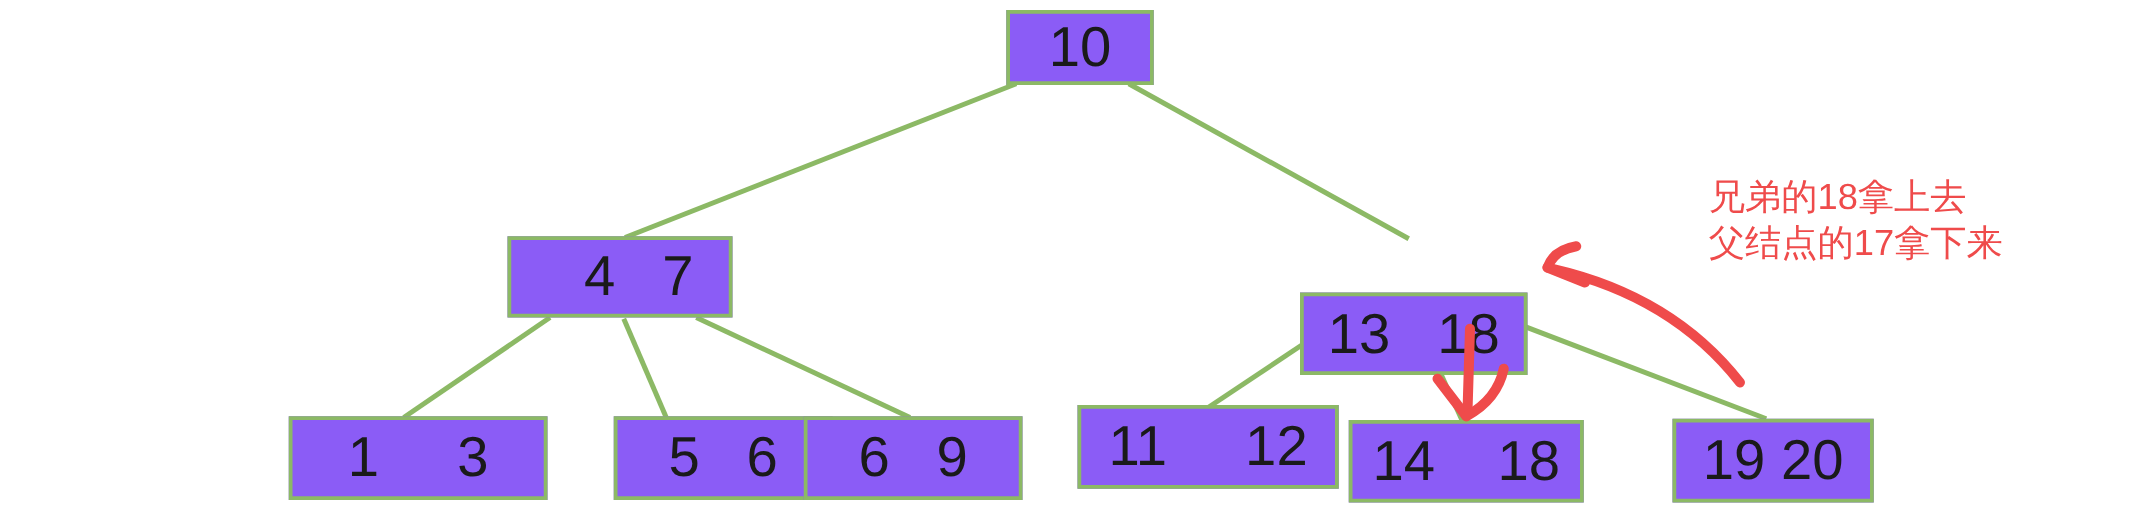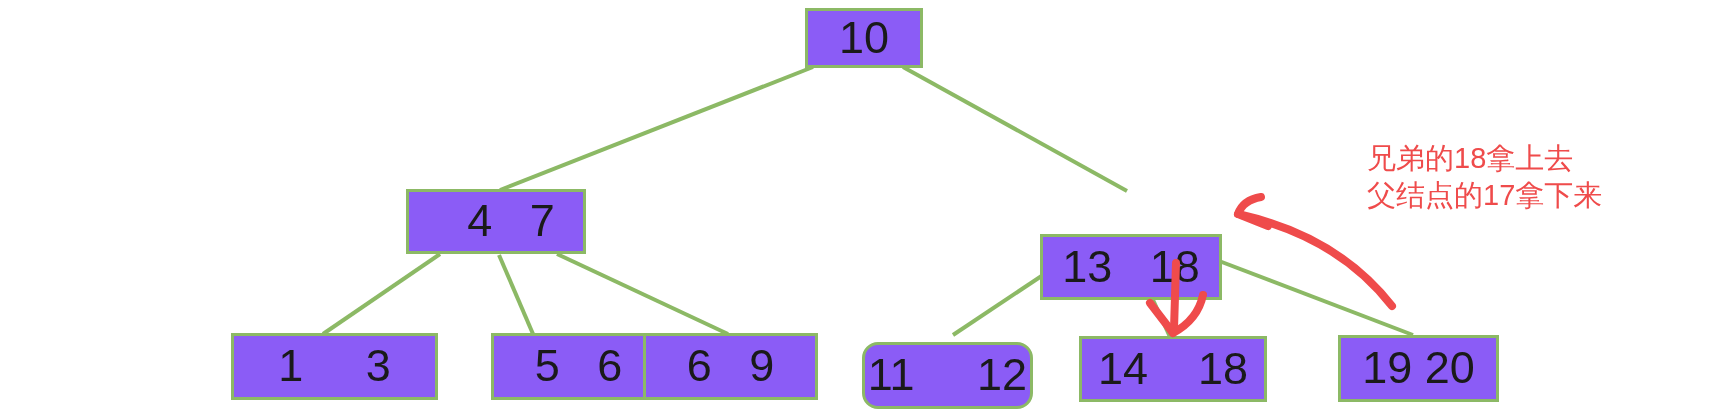--- a/index.html
+++ b/index.html
@@ -96,21 +96,21 @@
   </div>
 
   <div class="tree-node" style="left:446px; top:333px; width:175px; height:67px;margin-left:45px;">
     <span class="node-label">5   6</span>
   </div>
 
   <div class="tree-node" style="left:643px; top:333px; width:175px; height:67px;">
     <span class="node-label">6   9</span>
   </div>
 
-  <div class="tree-node" style="left:862px; top:342px; width:171px; height:67px;border-radius:16px;">
+  <div class="tree-node" style="left:862px; top:324px; width:209px; height:67px;">
     <span class="node-label">11     12</span>
   </div>
 
   <div class="tree-node" style="left:1079px; top:336px; width:188px; height:66px;">
     <span class="node-label">14    18</span>
   </div>
 
   <div class="tree-node" style="left:1338px; top:335px; width:161px; height:67px;">
     <span class="node-label">19 20</span>
   </div>

